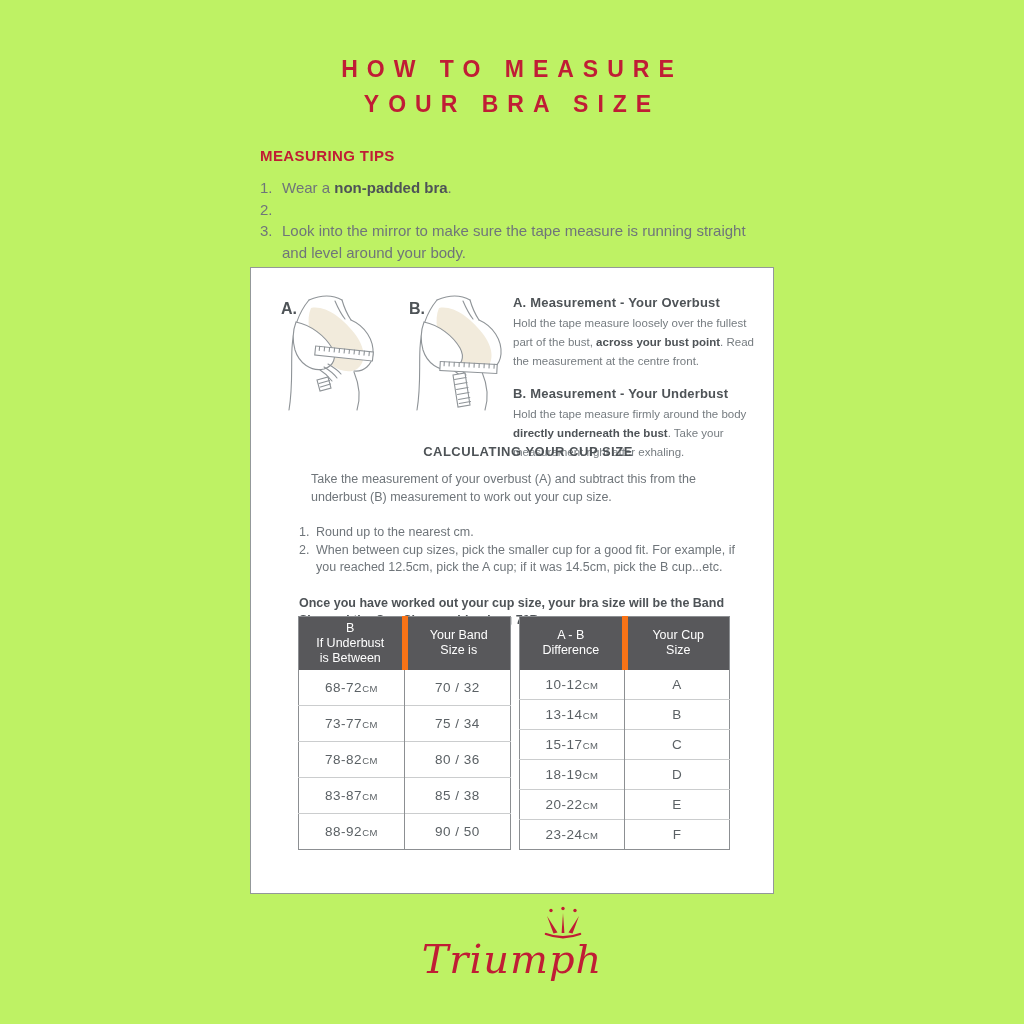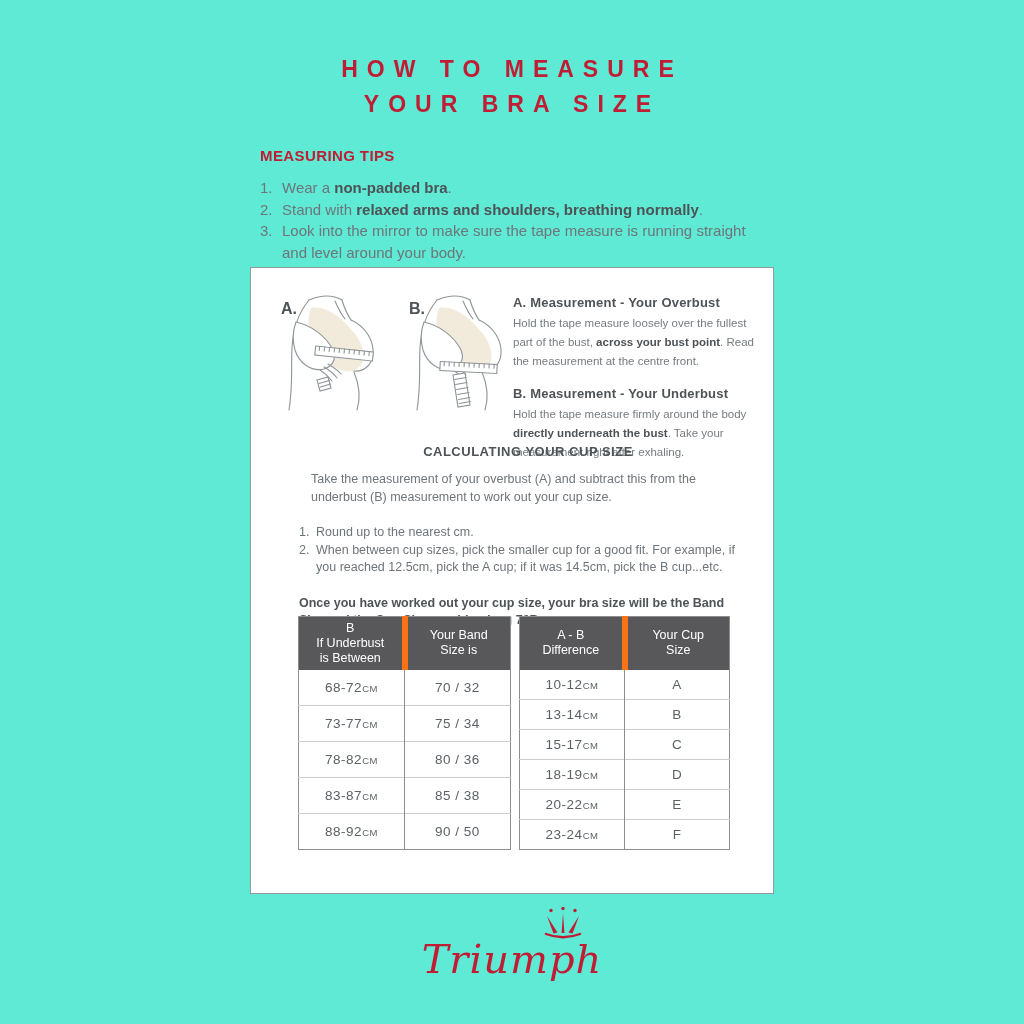--- a/index.html
+++ b/index.html
@@ -7,21 +7,21 @@
     --th-bg:#58585B;
     --body-gray:#6F757A;
     --dark-gray:#4E5357;
     --cell-gray:#5B6165;
     --line-light:#CBCDCE;
     --line-mid:#8C8F92;
   }
   *{box-sizing:border-box;}
   html,body{margin:0;padding:0;background:#fff;}
   body{width:1024px;height:1024px;font-family:"Liberation Sans",sans-serif;color:var(--body-gray);}
-  .page{position:relative;width:1024px;height:1024px;background:#5eead4;overflow:hidden;}
+  .page{position:relative;width:1024px;height:1024px;background:#bef264;overflow:hidden;}
 
   
   .title{position:absolute;top:52px;left:0;width:100%;text-align:center;
          color:var(--red);font-size:23px;font-weight:bold;letter-spacing:9px;line-height:35px;}
   .title div{white-space:nowrap;}
 
   
   .tips{position:absolute;left:260px;top:147px;width:512px;}
   .tips-heading{color:var(--red);font-size:15px;font-weight:bold;letter-spacing:0.4px;margin:0 0 13px 0;}
   .tip-list{margin:0;padding:0;list-style:none;font-size:15px;line-height:21.5px;color:var(--body-gray);}
@@ -83,21 +83,20 @@
 
   <section class="tips">
     <h2 class="tips-heading">MEASURING TIPS</h2>
     <ol class="tip-list">
       <li class="tip">
         <span class="tip-marker">1.</span>
         <span><span>Wear a </span><b>non-padded bra</b><span>.</span></span>
       </li>
       <li class="tip">
         <span class="tip-marker">2.</span>
-        <span><span>Stand with </span><b>relaxed arms and shoulders, breathing normally</b><span>.</span></span>
       </li>
       <li class="tip">
         <span class="tip-marker">3.</span>
         <span><span>Look into the mirror to make sure the tape measure is running straight and level around your body.</span><b></b><span></span></span>
       </li>
     </ol>
   </section>
 
   <div class="box">
 

